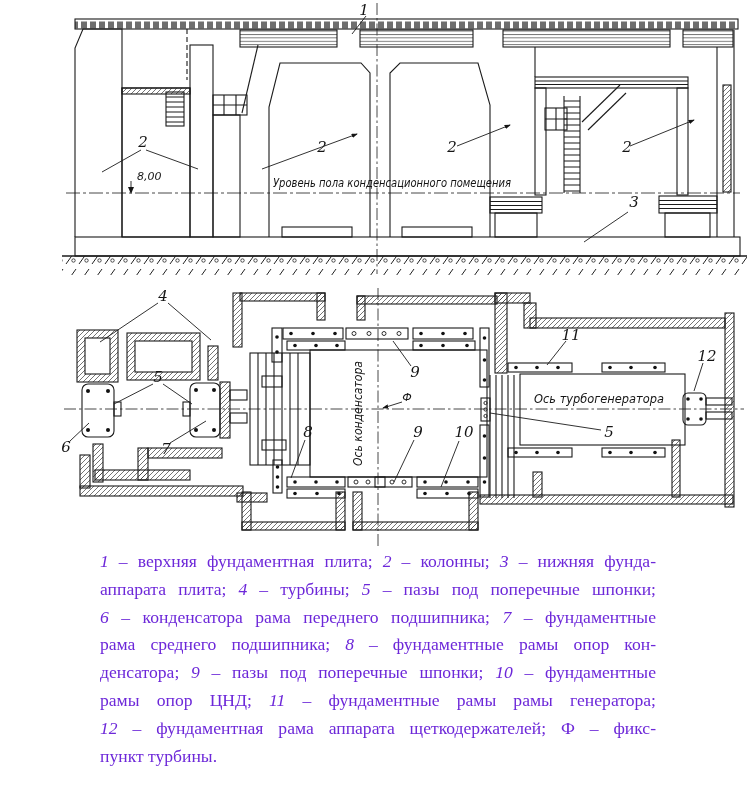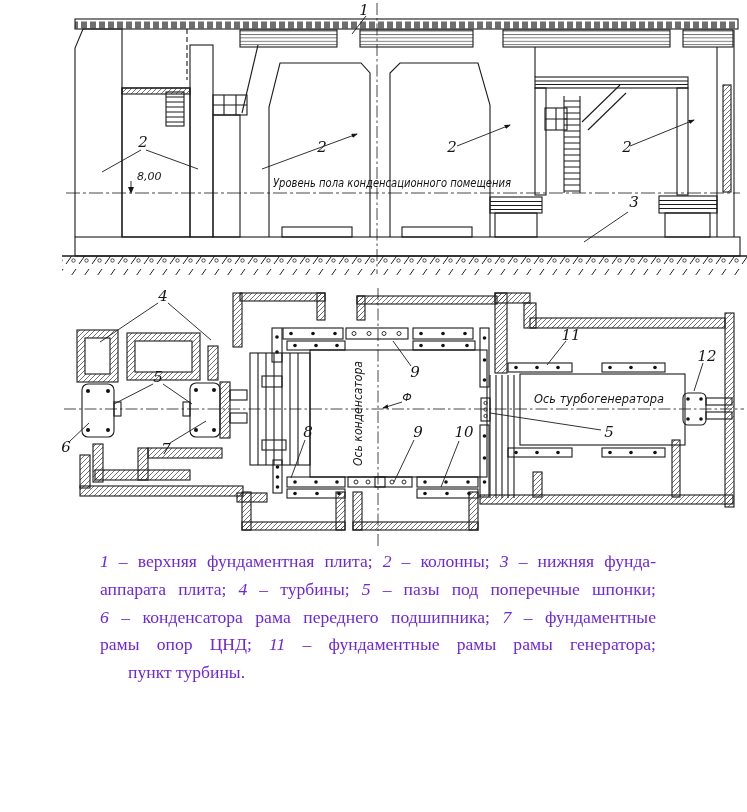--- a/index.html
+++ b/index.html
@@ -6,21 +6,21 @@
   .page{position:relative;width:747px;height:812px;background:#fff;overflow:hidden;
         font-family:"Liberation Serif",serif;color:#111;}
   svg{position:absolute;left:0;top:0;}
   svg text{fill:#151515;}
   .lbl{font:italic 15px "DejaVu Serif",serif;}
   .hand{font:italic 12px "DejaVu Sans",sans-serif;}
   .hand-sm{font:italic 11px "DejaVu Sans",sans-serif;}
   .caption{position:absolute;left:100px;top:548px;width:556px;
            font:17.6px/27.8px "Liberation Serif",serif;color:#6d28d9;}
   .cap-line{text-align:justify;text-align-last:justify;white-space:normal;}
-  .cap-line.last{text-align-last:left;margin-left:28px;}
+  .cap-line.last{text-align-last:left;}
   .num{font-style:italic;}
 </style>
 </head>
 <body>
 
 <div class="page">
 <svg width="747" height="562" viewBox="0 0 747 562">
   <defs>
     <pattern id="hatch" patternUnits="userSpaceOnUse" width="5" height="5">
       <path d="M0,5 L5,0" stroke="#3a3a3a" stroke-width="0.7" fill="none"></path>
@@ -361,16 +361,19 @@
       <text class="hand" transform="translate(362,466) rotate(-90)" textLength="105" lengthAdjust="spacingAndGlyphs">Ось конденсатора</text>
       <text class="hand" x="534" y="403" textLength="130" lengthAdjust="spacingAndGlyphs">Ось турбогенератора</text>
     </g>
   </g>
 </svg>
 
 <div class="caption" id="caption">
       <div class="cap-line"><span class="num">1</span><span> – верхняя фундаментная плита; </span><span class="num">2</span><span> – колонны; </span><span class="num">3</span><span> – нижняя фунда-</span></div>
       <div class="cap-line"><span>аппарата плита; </span><span class="num">4</span><span> – турбины; </span><span class="num">5</span><span> – пазы под поперечные шпонки;</span></div>
       <div class="cap-line"><span class="num">6</span><span> – конденсатора рама переднего подшипника; </span><span class="num">7</span><span> – фундаментные</span></div>
+      <div class="cap-line"><span>рама среднего подшипника; </span><span class="num">8</span><span> – фундаментные рамы опор кон-</span></div>
+      <div class="cap-line"><span>денсатора; </span><span class="num">9</span><span> – пазы под поперечные шпонки; </span><span class="num">10</span><span> – фундаментные</span></div>
       <div class="cap-line"><span>рамы опор ЦНД; </span><span class="num">11</span><span> – фундаментные рамы рамы генератора;</span></div>
+      <div class="cap-line"><span class="num">12</span><span> – фундаментная рама аппарата щеткодержателей; Ф – фикс-</span></div>
       <div class="cap-line last"><span>пункт турбины.</span></div>
     </div>
 </div>
 
 </body></html>

